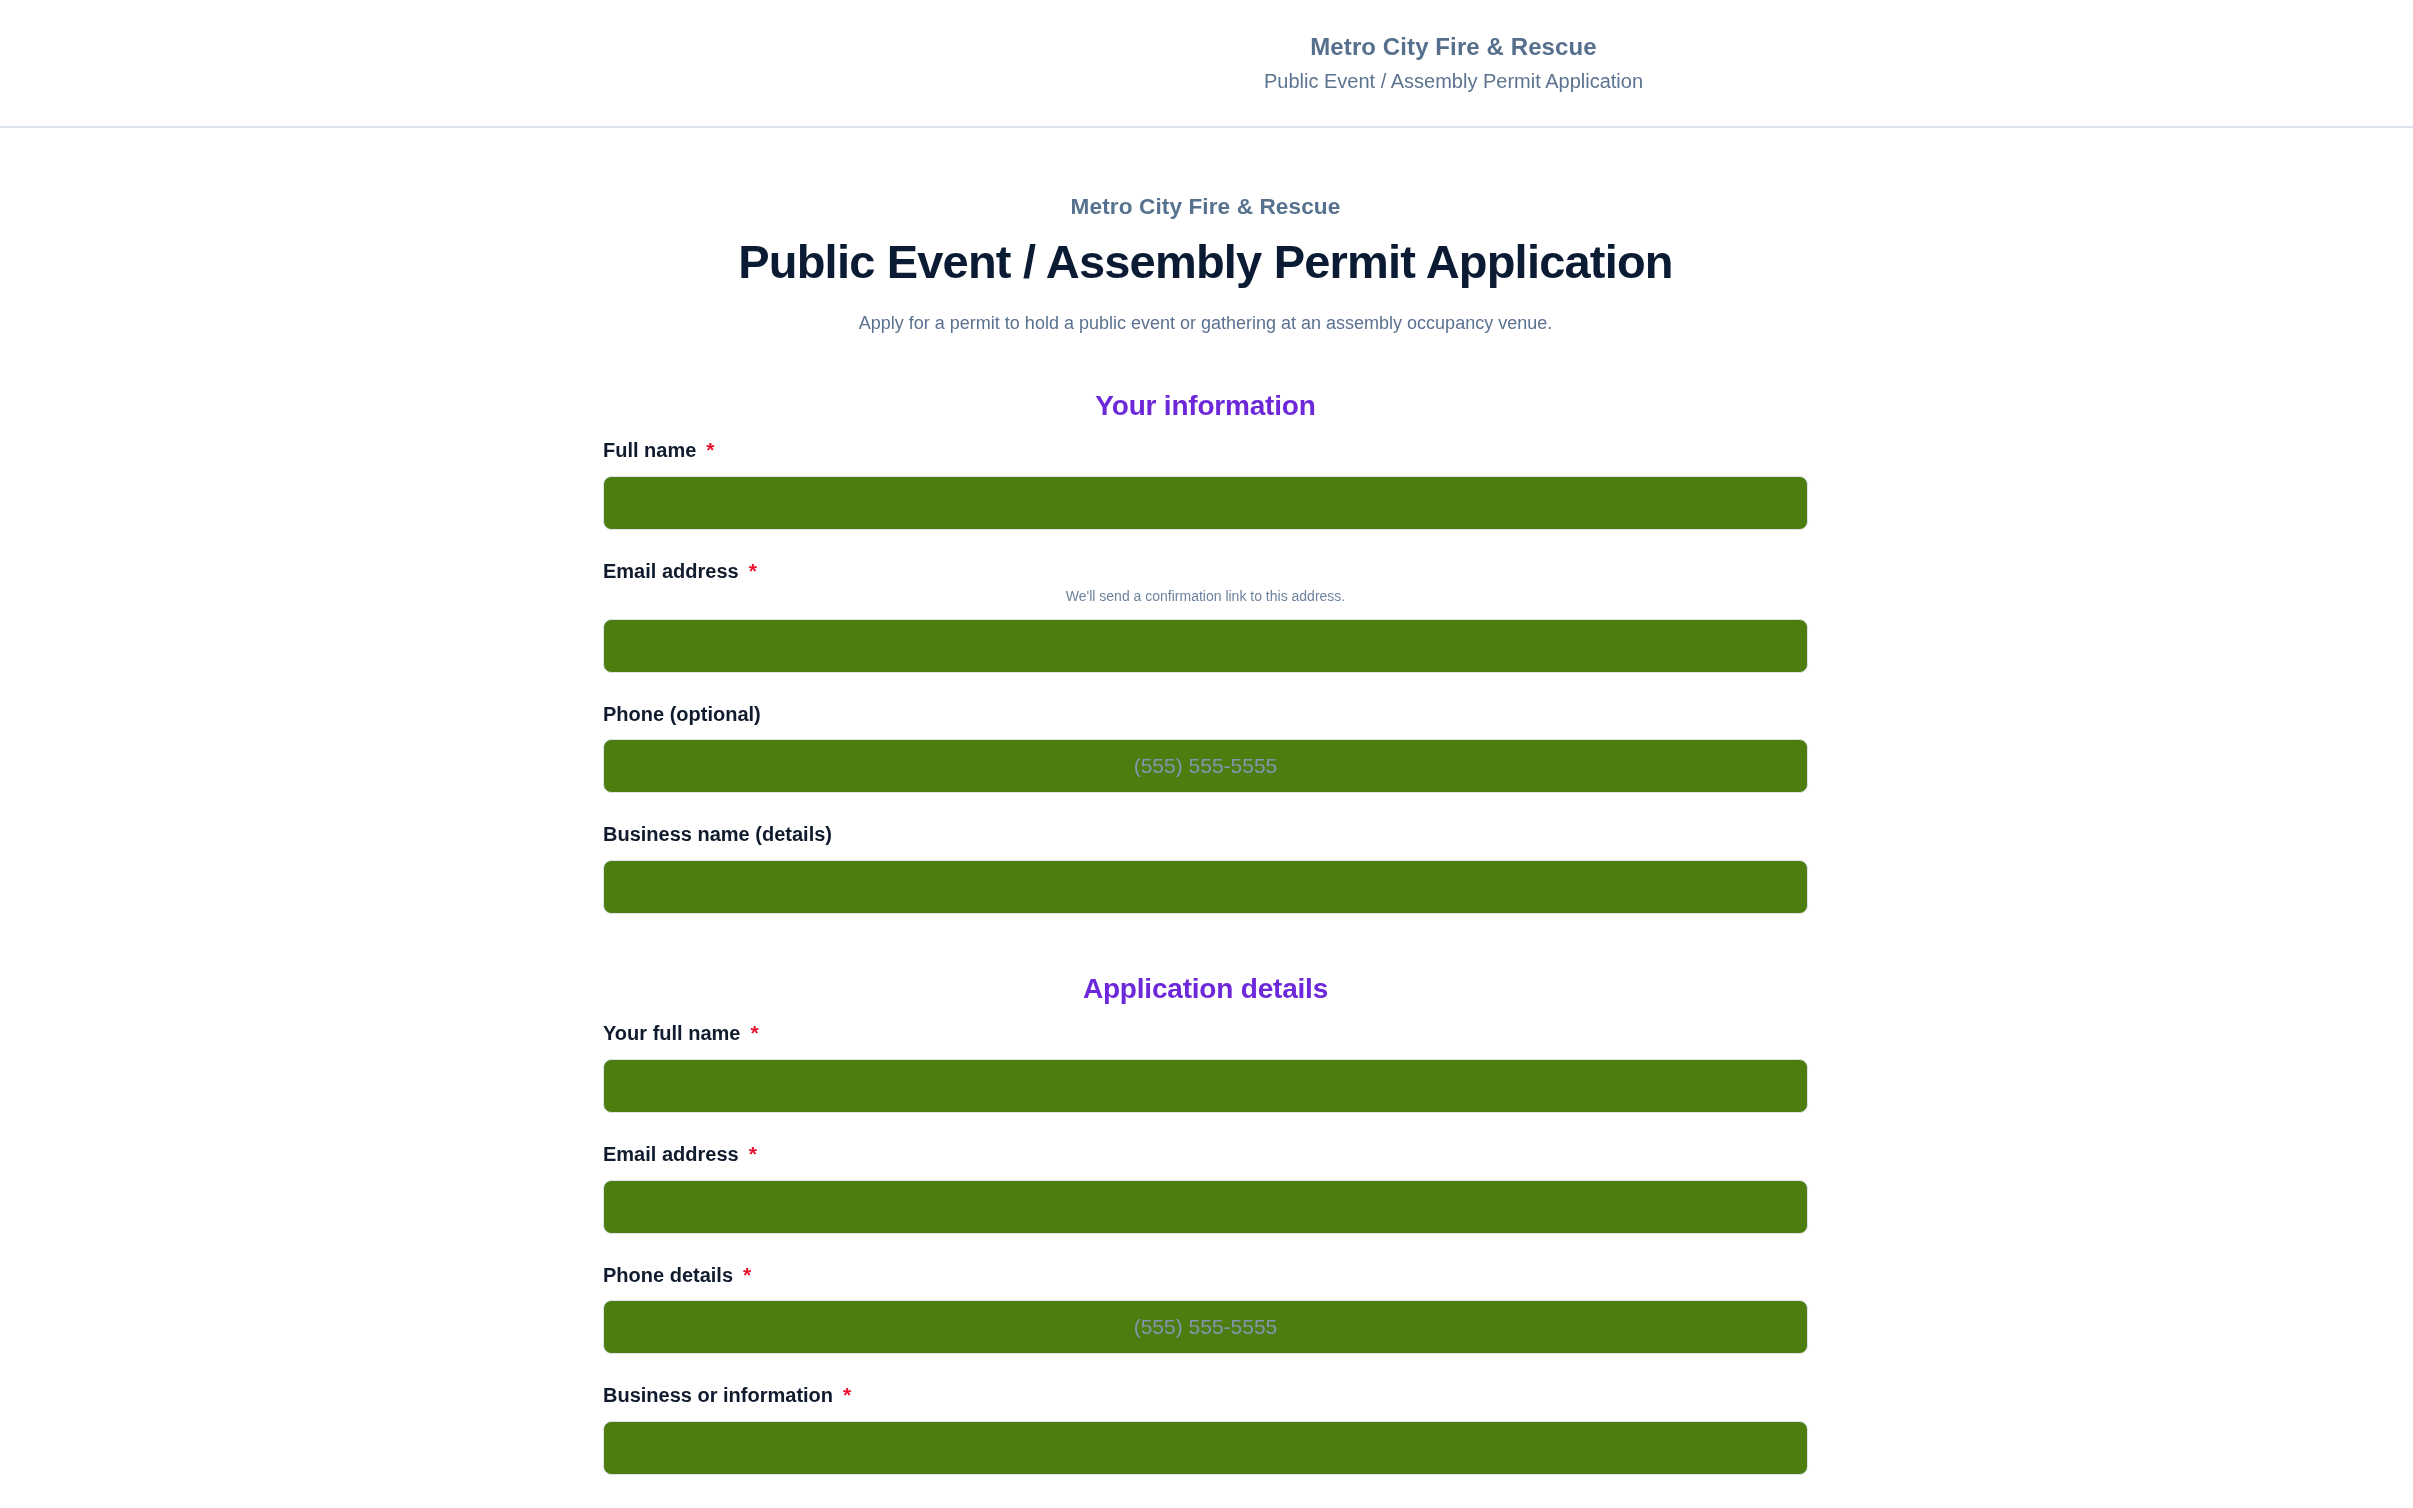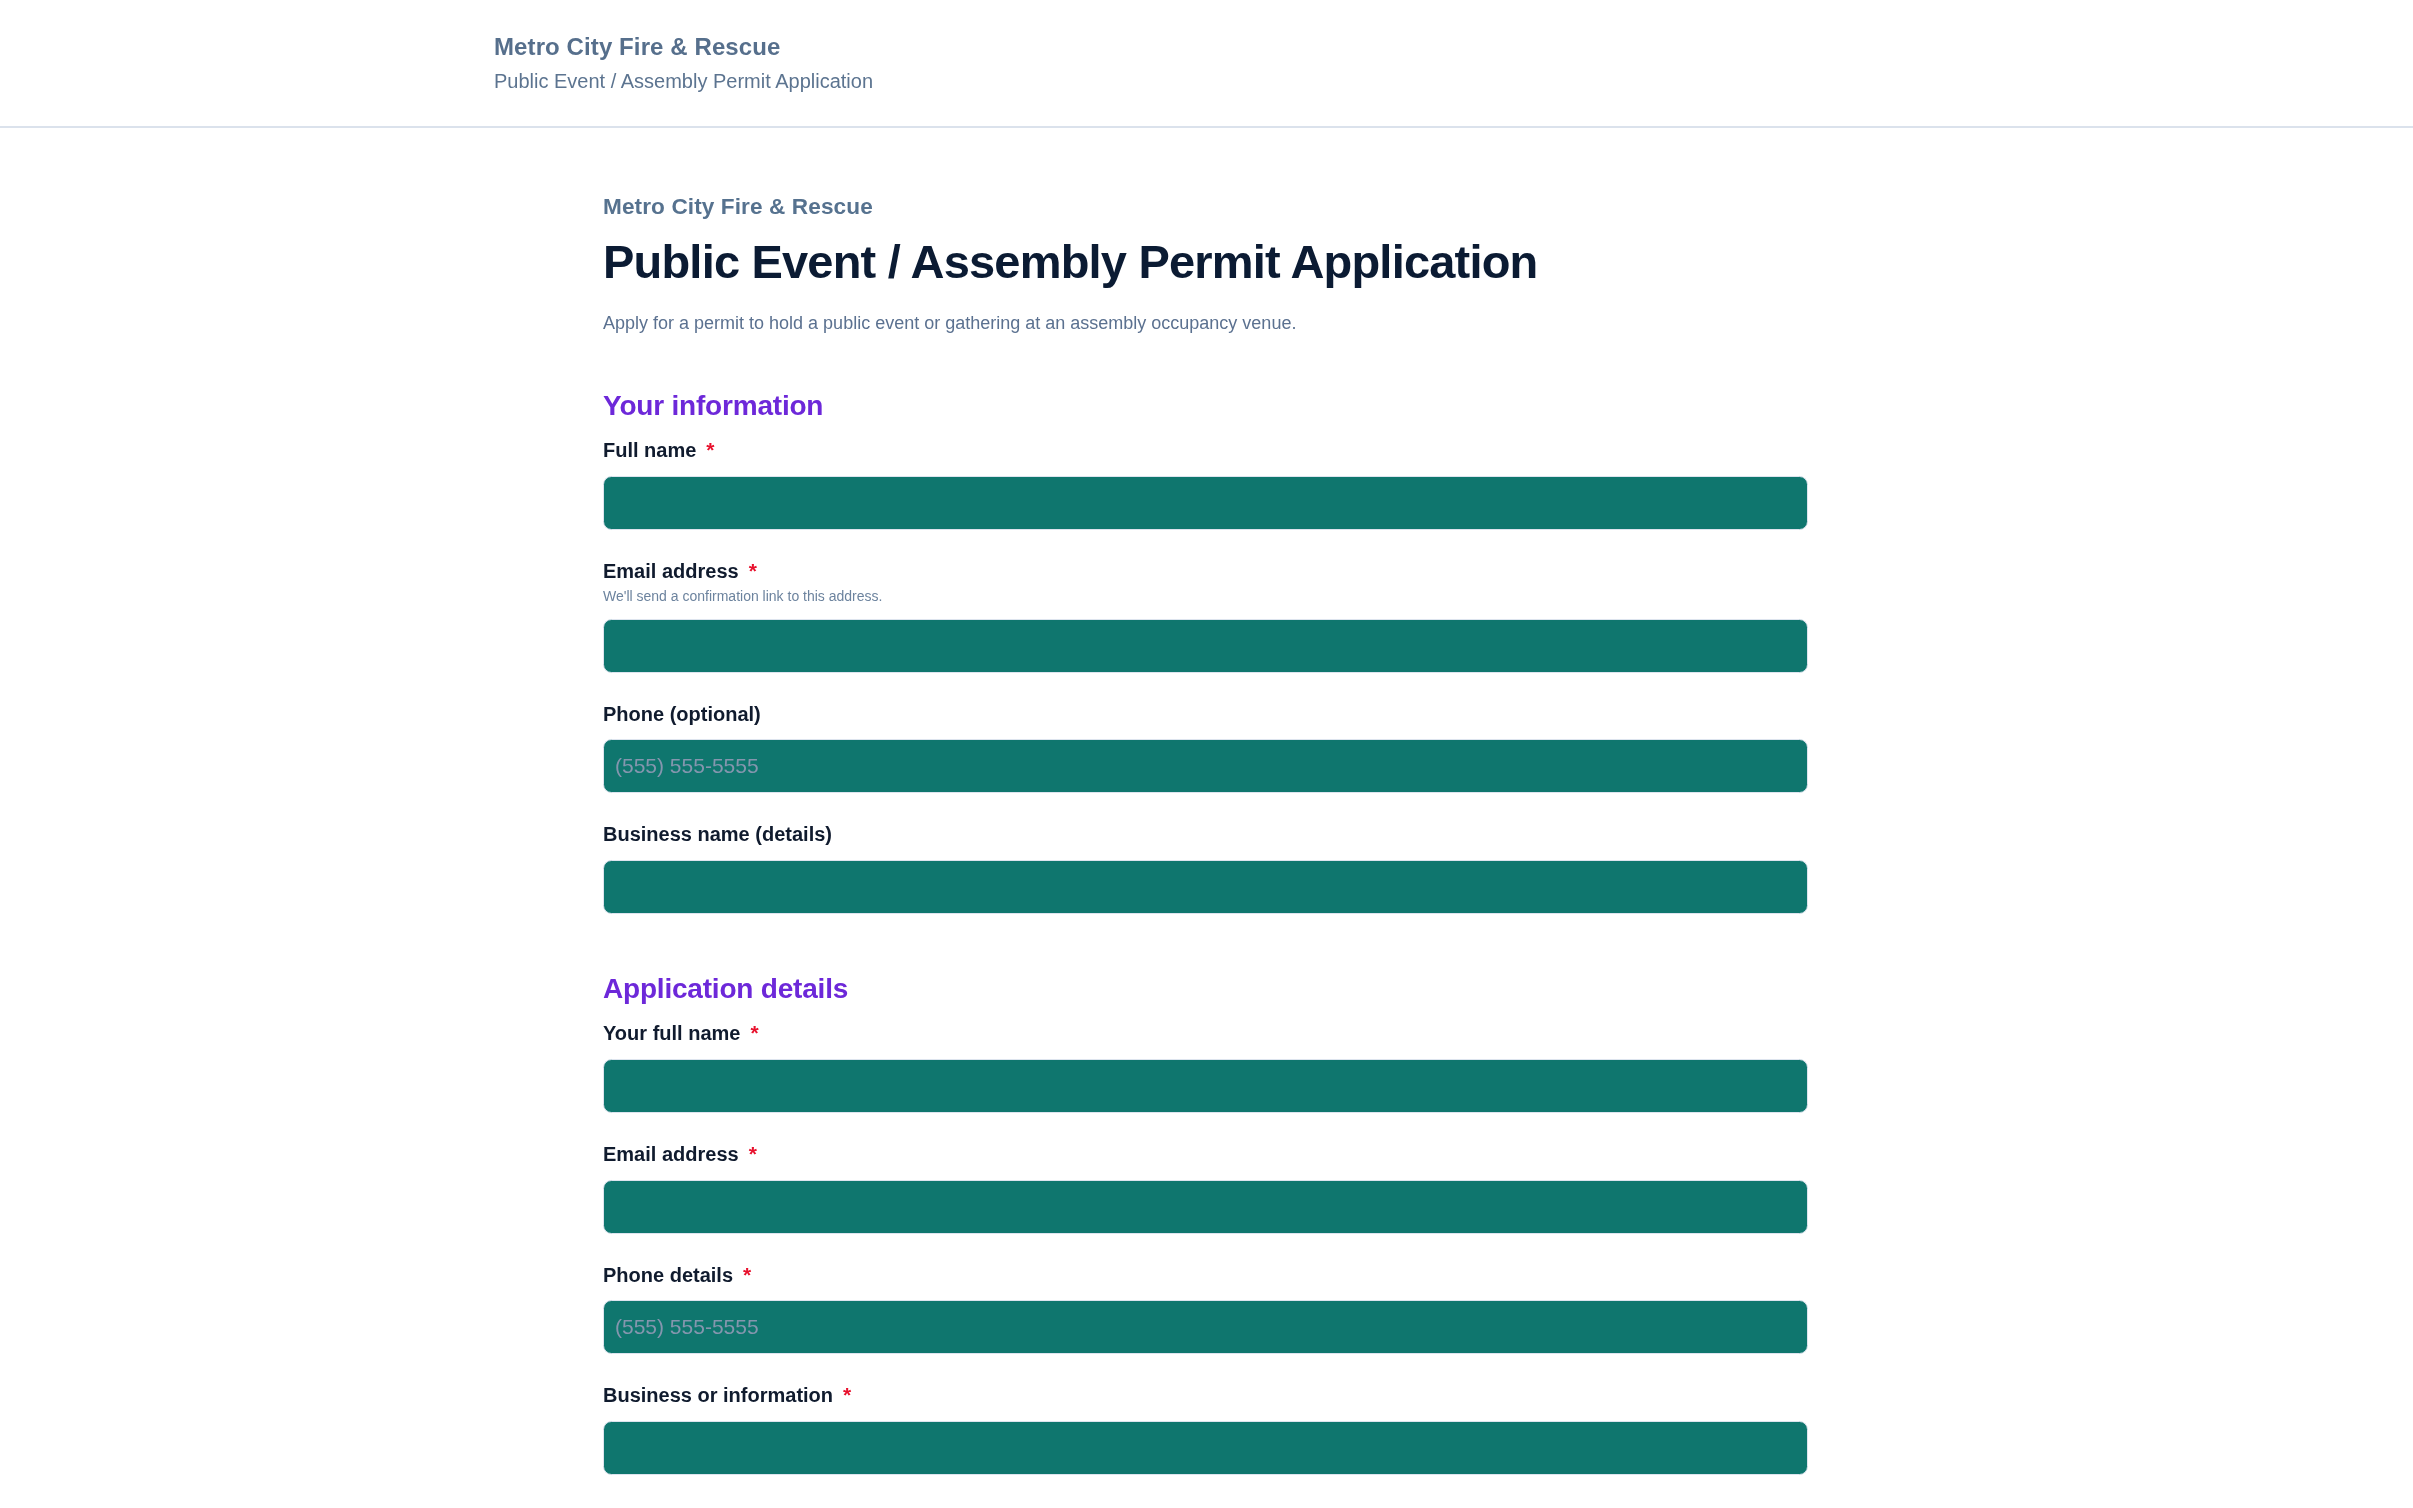--- a/index.html
+++ b/index.html
@@ -1,15 +1,15 @@
 <!DOCTYPE html>
 <html style="font-size:13.4px"><head>
 <meta charset="utf-8">
 <style>
-  * { box-sizing: border-box; margin: 0; padding: 0; }
+  * { box-sizing: border-box; margin: 0; padding: 0; text-align: center; }
 
   html, body {
     width: 2413px;
     height: 1508px;
     background: #ffffff;
     font-family: "Liberation Sans", sans-serif;
     -webkit-font-smoothing: antialiased;
   }
 
   
@@ -114,21 +114,21 @@
 
   .text-input {
     display: block;
     width: 1205px;
     height: 54px;
     margin-top: 11.7px;
     padding: 0 11px;
     font-family: "Liberation Sans", sans-serif;
     font-size: 21px;
     color: #101b2e;
-    background: #0f766e;
+    background: #4d7c0f;
     border: 1.7px solid #dde4ee;
     border-radius: 8.4px;
     outline: none;
   }
   .text-input::placeholder {
     color: #8496ae;
     opacity: 1;
   }
 </style>
 </head>

